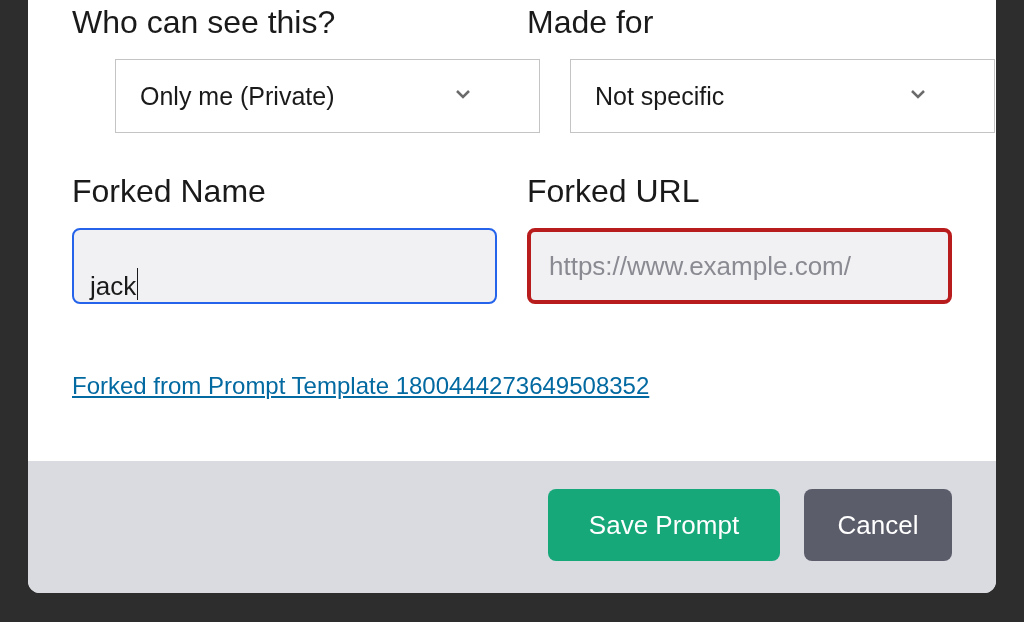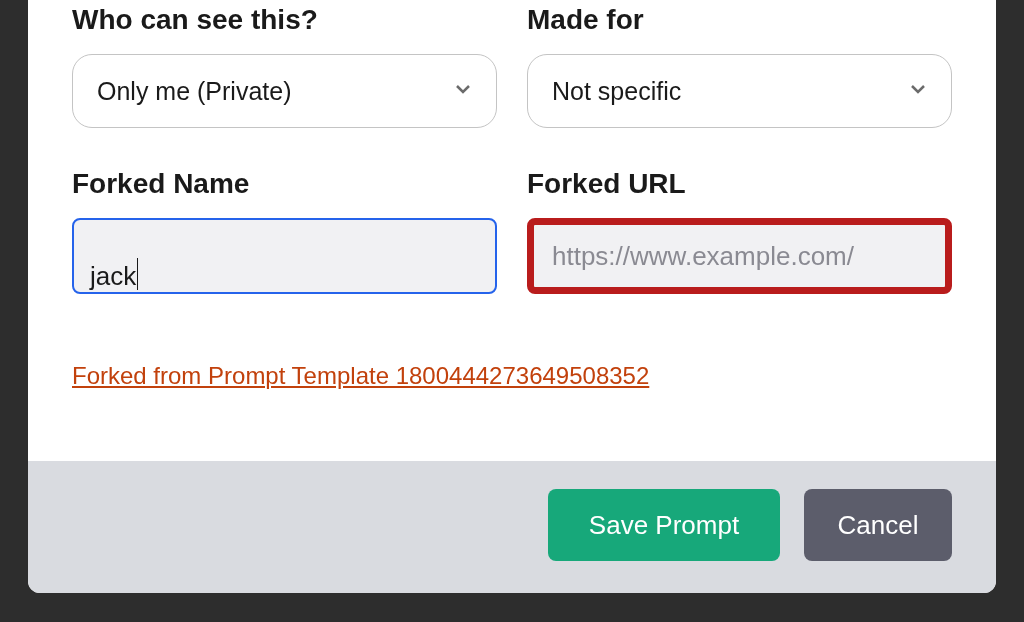--- a/index.html
+++ b/index.html
@@ -37,74 +37,75 @@
     }
     .form-row.first {
       padding-top: 4px;
     }
     .form-group {
       flex: 1;
       display: flex;
       flex-direction: column;
     }
     .form-label {
-      font-size: 28px;
+      font-size: 32px;
       color: #1a1a1a;
       margin-bottom: 18px;
-      font-weight: 700;
+      font-weight: 400;
     }
     .select-wrapper {
       position: relative;
     }
     .select-field {
       width: 100%;
       height: 74px;
       border: 1px solid #c4c4c4;
-      border-radius: 20px;
+      border-radius: 0;
       background: #ffffff;
       font-size: 25px;
       color: #1a1a1a;
       padding: 0 56px 0 24px;
       appearance: none;
       cursor: pointer;
       text-align: left;
       display: flex;
       align-items: center;
+      margin-left: 43px;
     }
     .chevron {
       position: absolute;
       right: 22px;
       top: 50%;
       transform: translateY(-50%);
       pointer-events: none;
     }
     .chevron svg {
       width: 24px;
       height: 24px;
       stroke: #6b6b6b;
       stroke-width: 2.5;
       fill: none;
     }
     .text-input {
       width: 100%;
       height: 76px;
-      border: 7px solid #b91c1c;
+      border: 4px solid #b91c1c;
       border-radius: 8px;
       background: #f1f1f3;
       font-size: 26px;
       color: #1a1a1a;
       padding: 0 18px;
       outline: none;
     }
     .text-input::placeholder {
       color: #8a8a92;
     }
     .forked-link {
       font-size: 24px;
-      color: #c2410c;
+      color: #0369a1;
       text-decoration: underline;
       cursor: pointer;
       display: inline-block;
       margin-top: 28px;
     }
     .modal-footer {
       background: #d9dbe0;
       padding: 28px 44px 32px;
       display: flex;
       justify-content: flex-end;

